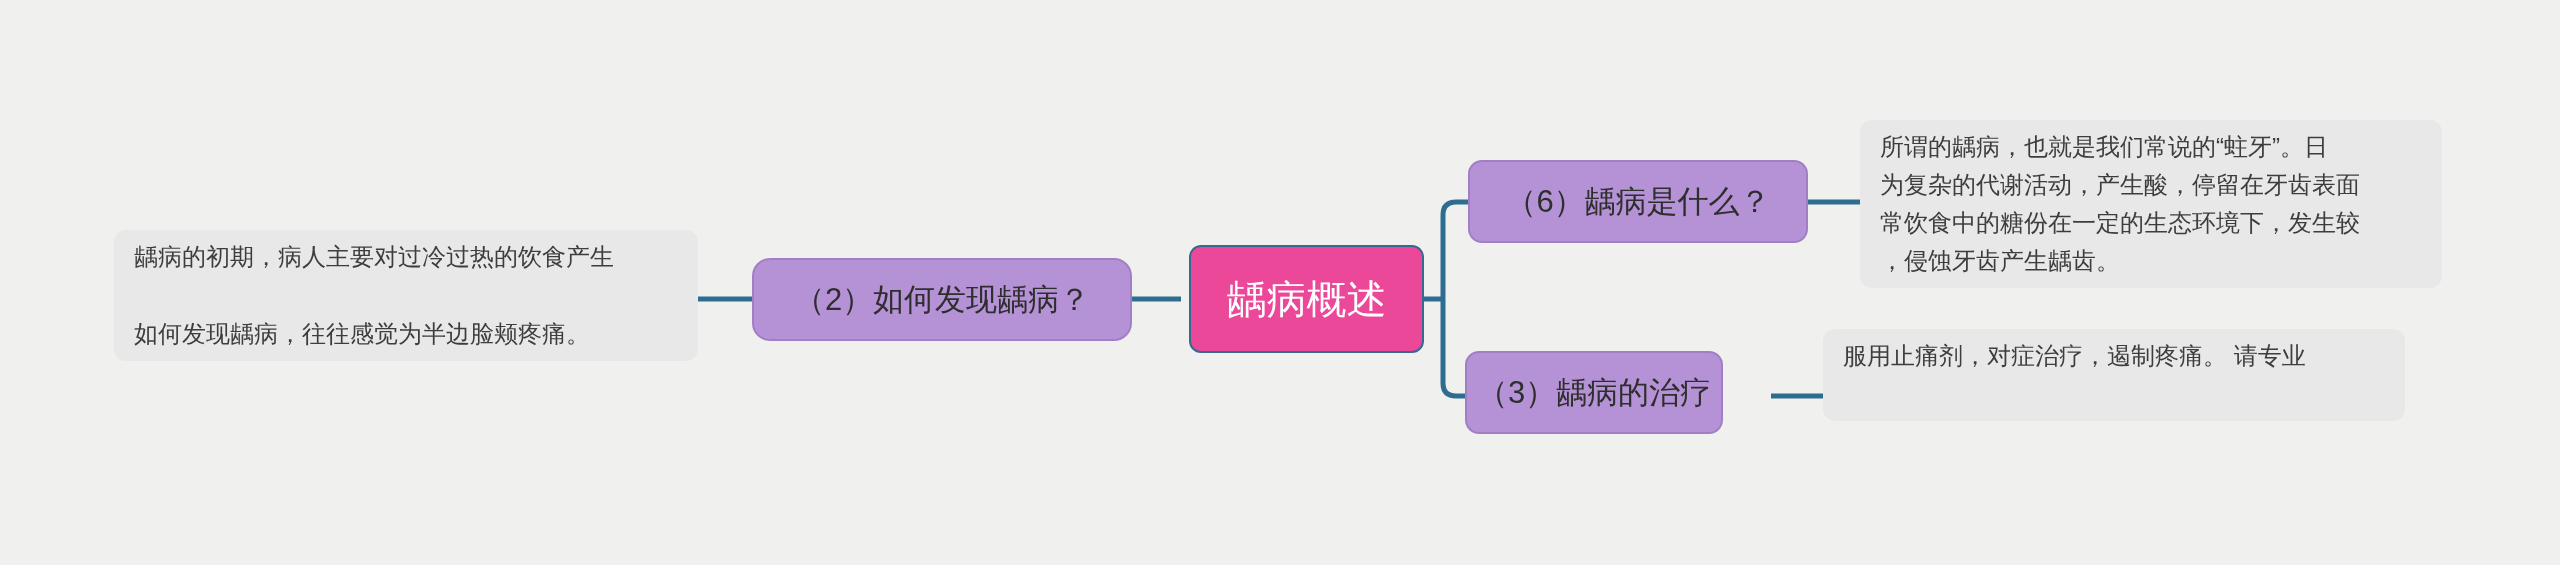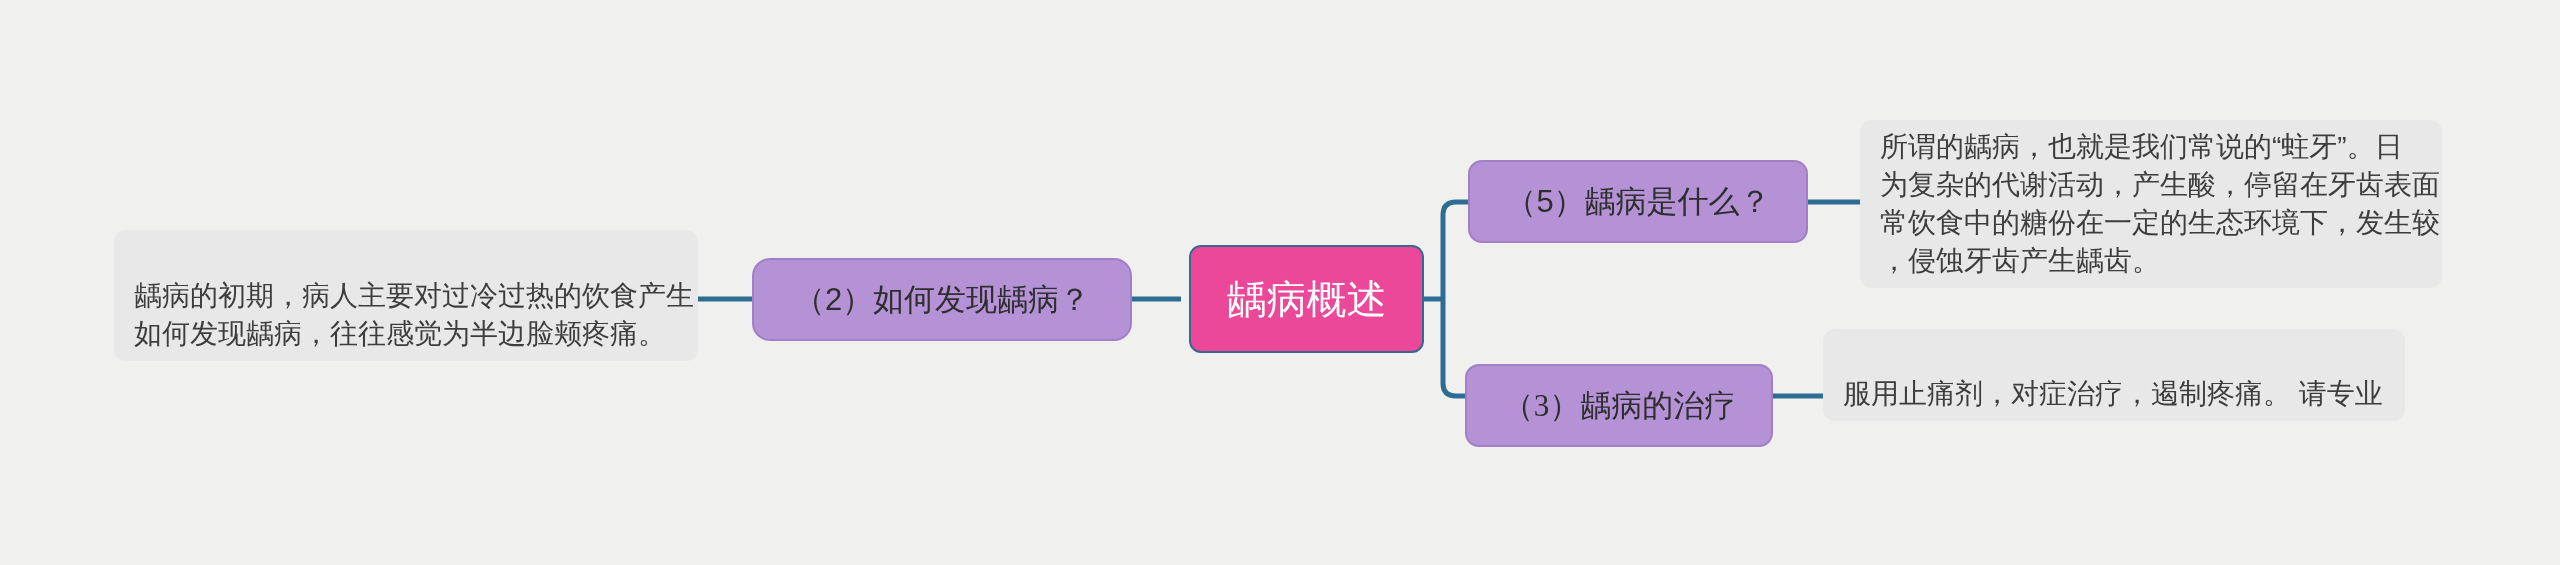--- a/index.html
+++ b/index.html
@@ -26,26 +26,26 @@
     stroke-width: 5;
     fill: none;
   }
   .note {
     position: absolute;
     z-index: 2;
     background: #e9e8e8;
     border-radius: 12px;
     box-sizing: border-box;
     padding: 8px 20px;
-    font-size: 28px;
+    font-size: 24px;
     line-height: 38px;
     color: #3d3d3d;
     display: flex;
     flex-direction: column;
-    justify-content: flex-end;
+    justify-content: space-between;
   }
   .note .note-line {
     white-space: nowrap;
   }
   .topic {
     position: absolute;
     z-index: 3;
     display: flex;
     align-items: center;
     justify-content: center;
@@ -64,21 +64,21 @@
     border: 2px solid #38678f;
     border-radius: 12px;
     font-size: 40px;
     color: #ffffff;
     margin-left: 9px;
   }
   #note-left   { left: 114px;  top: 230px; width: 584px; height: 131px; }
   #node-2      { left: 752px;  top: 258px; width: 380px; height: 83px; border-radius: 18px; }
   #root-node   { left: 1180px; top: 245px; width: 235px; height: 108px; }
   #node-1      { left: 1468px; top: 160px; width: 340px; height: 83px; }
-  #node-3      { left: 1465px; top: 364px; width: 308px; height: 83px; font-family: Liberation Serif, serif; }
+  #node-3      { left: 1465px; top: 351px; width: 258px; height: 83px; }
   #note-top    { left: 1860px; top: 120px; width: 582px; height: 168px; }
   #note-bottom { left: 1823px; top: 329px; width: 582px; height: 92px; }
 </style>
 </head>
 <body>
 
 <div style="position:absolute; inset:0;">
 
   <svg id="connectors" viewBox="0 0 2560 565" xmlns="http://www.w3.org/2000/svg">
     <path d="M 697 299 H 752"></path>
@@ -97,21 +97,21 @@
 
   <div id="node-2" class="topic branch-topic">
     <span>（2）如何发现龋病？</span>
   </div>
 
   <div id="root-node" class="topic root-topic">
     <span>龋病概述</span>
   </div>
 
   <div id="node-1" class="topic branch-topic">
-    <span>（5）龋病是什么？</span>
+    <span>（6）龋病是什么？</span>
   </div>
 
   <div id="node-3" class="topic branch-topic">
     <span>（3）龋病的治疗</span>
   </div>
 
   <div id="note-top" class="note">
     <div class="note-line">所谓的龋病，也就是我们常说的“蛀牙”。日</div>
     <div class="note-line">为复杂的代谢活动，产生酸，停留在牙齿表面</div>
     <div class="note-line">常饮食中的糖份在一定的生态环境下，发生较</div>

